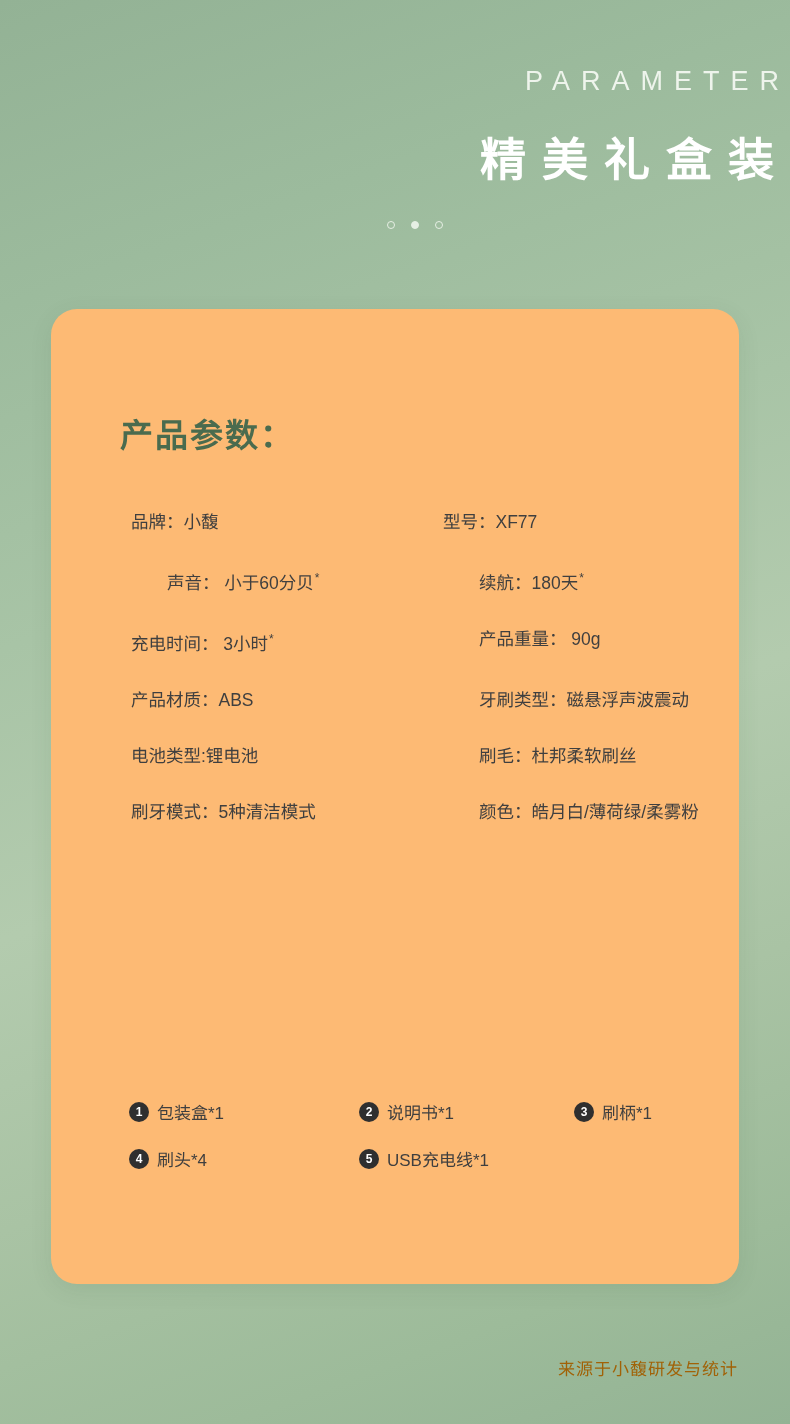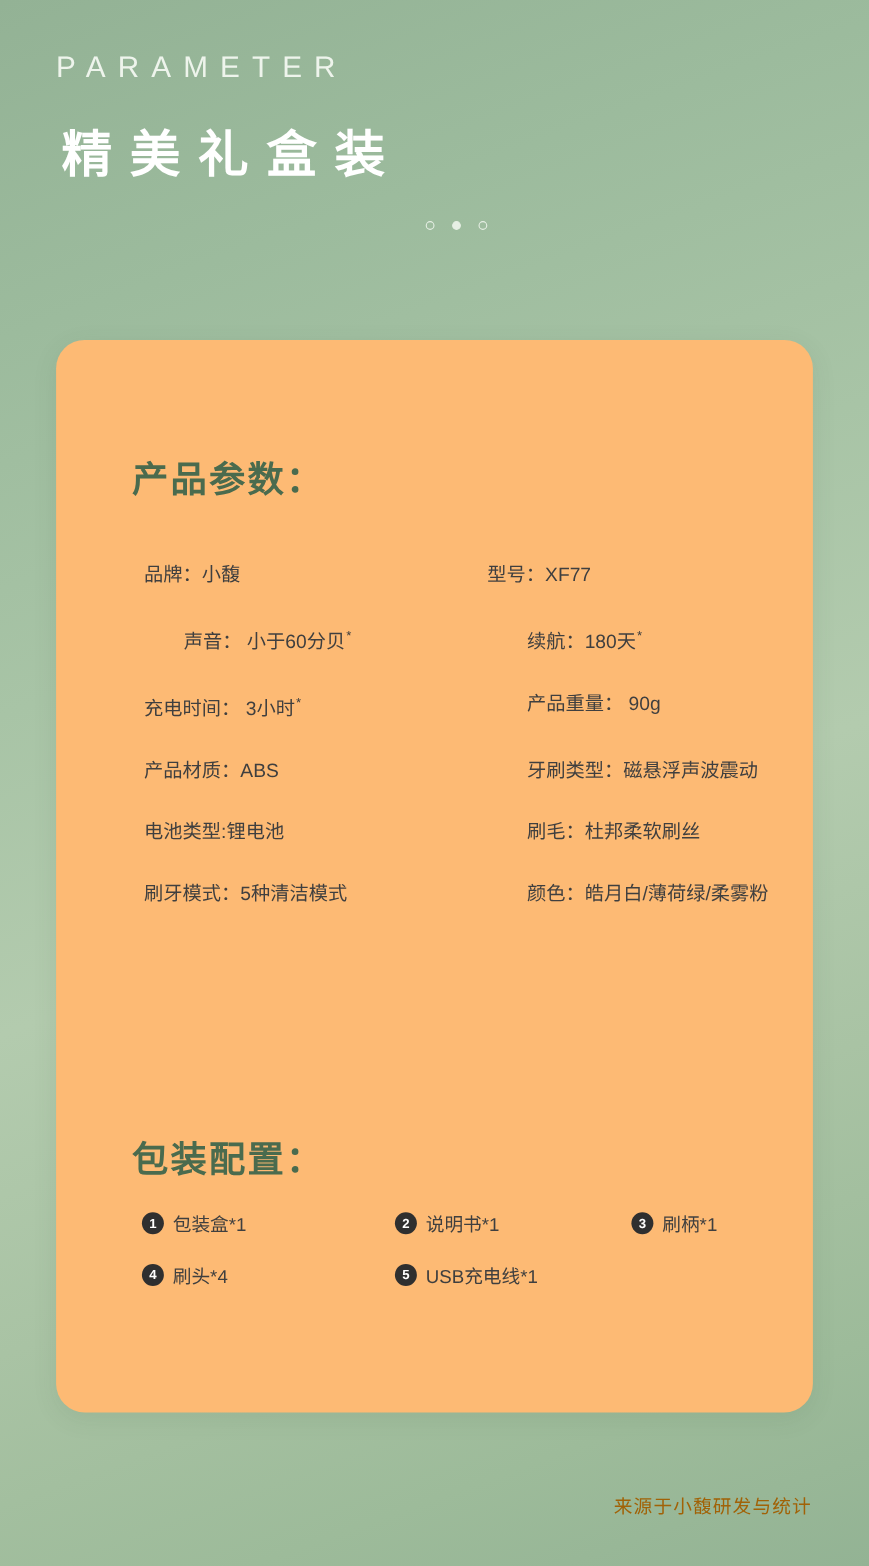--- a/index.html
+++ b/index.html
@@ -17,22 +17,22 @@
   }
   .page {
     position: relative;
     width: 790px;
     height: 1424px;
     box-sizing: border-box;
   }
 
   
   .header {
-    padding-top: 46px;
-    text-align: left;
+    padding-top: 66px;
+    text-align: right;
     margin-left: 40px;
   }
   .header .eyebrow {
     font-size: 27px;
     letter-spacing: 11px;
     color: #eef4ec;
     font-weight: 400;
     text-indent: 11px;
   }
   .header .title {
@@ -192,21 +192,20 @@
       <div class="param col2"><span>牙刷类型：磁悬浮声波震动</span></div>
 
       <div class="param"><span>电池类型:锂电池</span></div>
       <div class="param col2"><span>刷毛：杜邦柔软刷丝</span></div>
 
       <div class="param"><span>刷牙模式：5种清洁模式</span></div>
       <div class="param col2"><span>颜色：皓月白/薄荷绿/柔雾粉</span></div>
 
     </div>
 
-    <div class="section-title pack-title">包装配置：</div>
 
     <div class="pack-list">
       <div class="pack-item">
         <span class="num">1</span>
         <span>包装盒*1</span>
       </div>
       <div class="pack-item">
         <span class="num">2</span>
         <span>说明书*1</span>
       </div>

